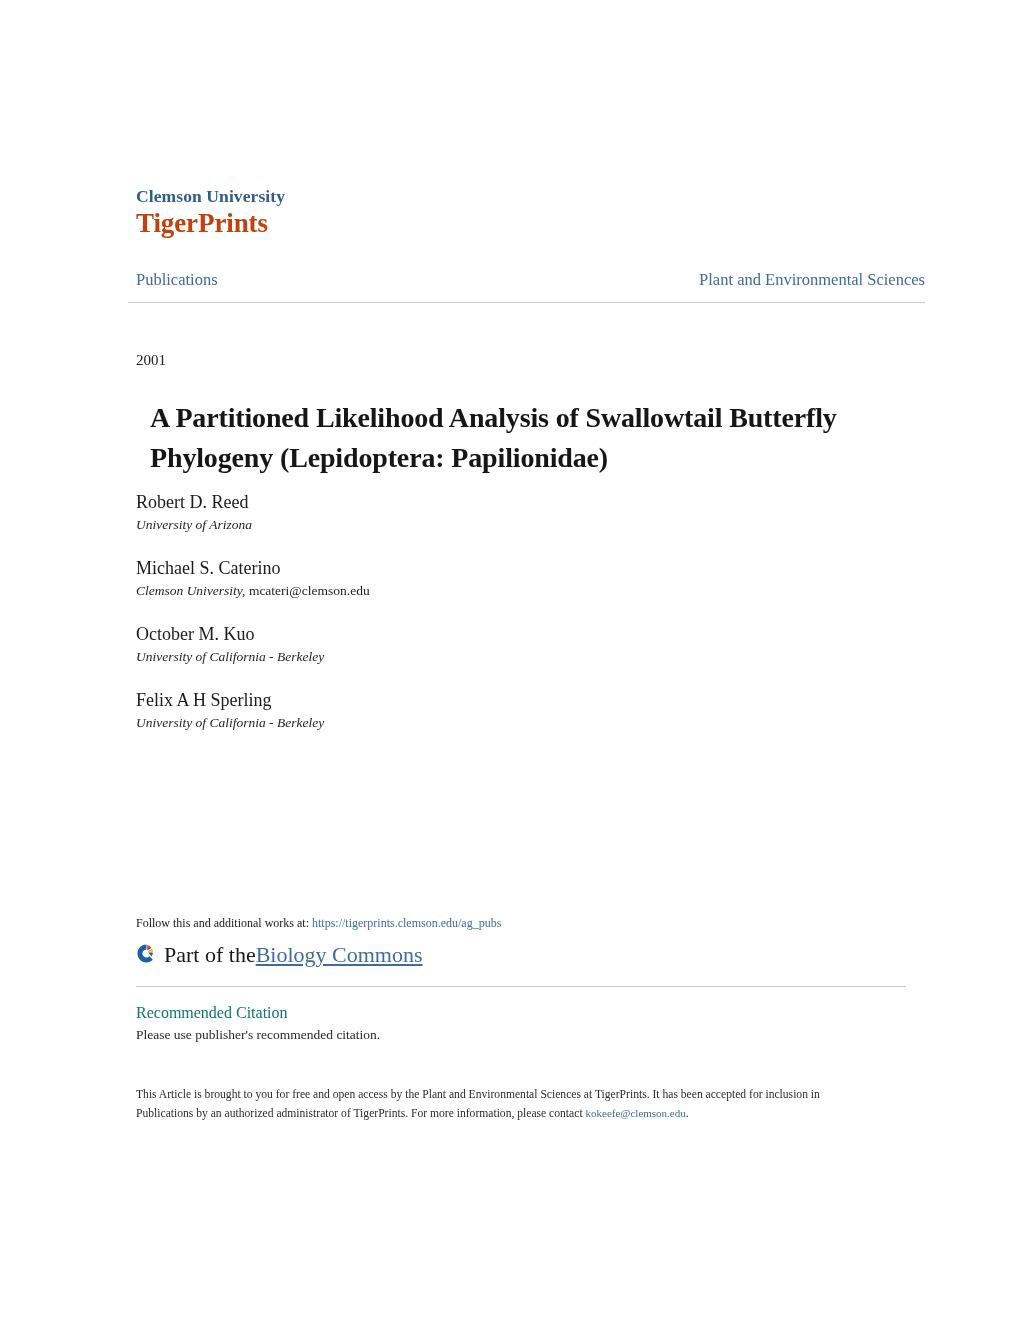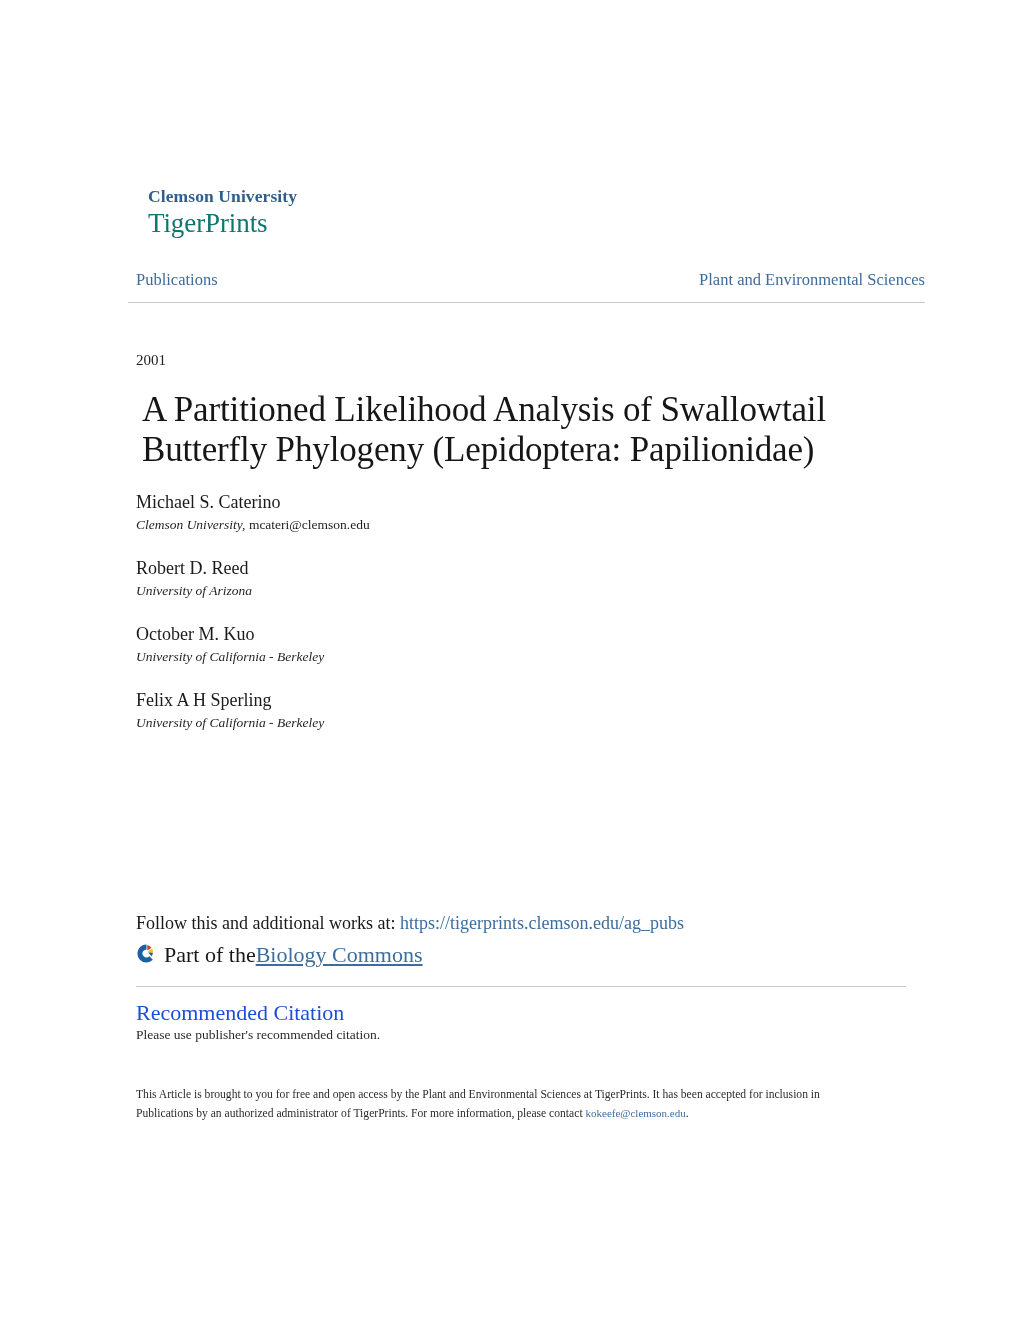--- a/index.html
+++ b/index.html
@@ -22,38 +22,38 @@
     left: 0;
     top: 0;
     width: 1020px;
     height: 1320px;
     overflow: hidden;
   }
 
   
   .masthead {
     position: absolute;
-    left: 148px;
+    left: 136px;
     top: 186px;
     color: #3a6694;
   }
   .masthead .line1 {
     font-weight: bold;
     font-size: 17.5px;
     letter-spacing: 0.1px;
     line-height: 21px;
     color: #2e5d8e;
   }
   .masthead .line2 {
-    font-weight: normal;
+    font-weight: bold;
     font-size: 27px;
     letter-spacing: -0.1px;
     line-height: 31px;
     margin-top: 1px;
-    color: #0f766e;
+    color: #c2410c;
   }
 
   
   .rule {
     position: absolute;
     height: 0;
     border-top: 1px solid #c9c9c9;
   }
   .rule-top    { left: 128px; top: 302px; width: 797px; }
   .rule-bottom { left: 136px; top: 986px; width: 770px; }
@@ -86,26 +86,26 @@
     color: #1f1f1f;
     line-height: 20px;
   }
 
   
   .title {
     position: absolute;
     left: 134px;
     top: 382px;
     width: 760px;
-    font-size: 35px;
+    font-size: 28px;
     line-height: 40px;
     color: #161616;
-    font-weight: normal;
+    font-weight: bold;
     letter-spacing: -0.15px;
-    margin: 8px;
+    margin: 16px;
   }
 
   
   .authors {
     position: absolute;
     left: 136px;
     top: 490px;
     width: 700px;
   }
   .author-block { margin-bottom: 22px; }
@@ -127,21 +127,21 @@
   }
 
   
   .follow {
     position: absolute;
     left: 136px;
     top: 911px;
     width: 780px;
   }
   .follow-line1 {
-    font-size: 18px;
+    font-size: 12px;
     line-height: 25px;
     color: #191919;
     white-space: nowrap;
   }
   .follow-line2 {
     font-size: 22px;
     line-height: 25px;
     color: #191919;
     margin-top: 6px;
     white-space: nowrap;
@@ -167,23 +167,23 @@
   }
 
   
   .citation {
     position: absolute;
     left: 136px;
     top: 1000px;
     width: 760px;
   }
   .citation-heading {
-    font-size: 22px;
+    font-size: 16px;
     line-height: 25px;
-    color: #1d4ed8;
+    color: #0f766e;
   }
   .citation-body {
     font-size: 13.5px;
     line-height: 20px;
     color: #2a2a2a;
   }
 
   
   .disclaimer {
     position: absolute;
@@ -213,27 +213,27 @@
   </div>
   <div class="rule rule-top"></div>
 
   <div class="year">2001</div>
 
   <h1 class="title">A Partitioned Likelihood Analysis of Swallowtail Butterfly Phylogeny (Lepidoptera: Papilionidae)</h1>
 
   <div class="authors">
 
     <div class="author-block">
+      <div class="author-name">Robert D. Reed</div>
+      <div class="author-affil">University of Arizona</div>
+    </div>
+
+    <div class="author-block">
       <div class="author-name">Michael S. Caterino</div>
       <div class="author-affil"><span>Clemson University, </span><span class="email">mcateri@clemson.edu</span></div>
-    </div>
-
-    <div class="author-block">
-      <div class="author-name">Robert D. Reed</div>
-      <div class="author-affil">University of Arizona</div>
     </div>
 
     <div class="author-block">
       <div class="author-name">October M. Kuo</div>
       <div class="author-affil">University of California - Berkeley</div>
     </div>
 
     <div class="author-block">
       <div class="author-name">Felix A H Sperling</div>
       <div class="author-affil">University of California - Berkeley</div>

